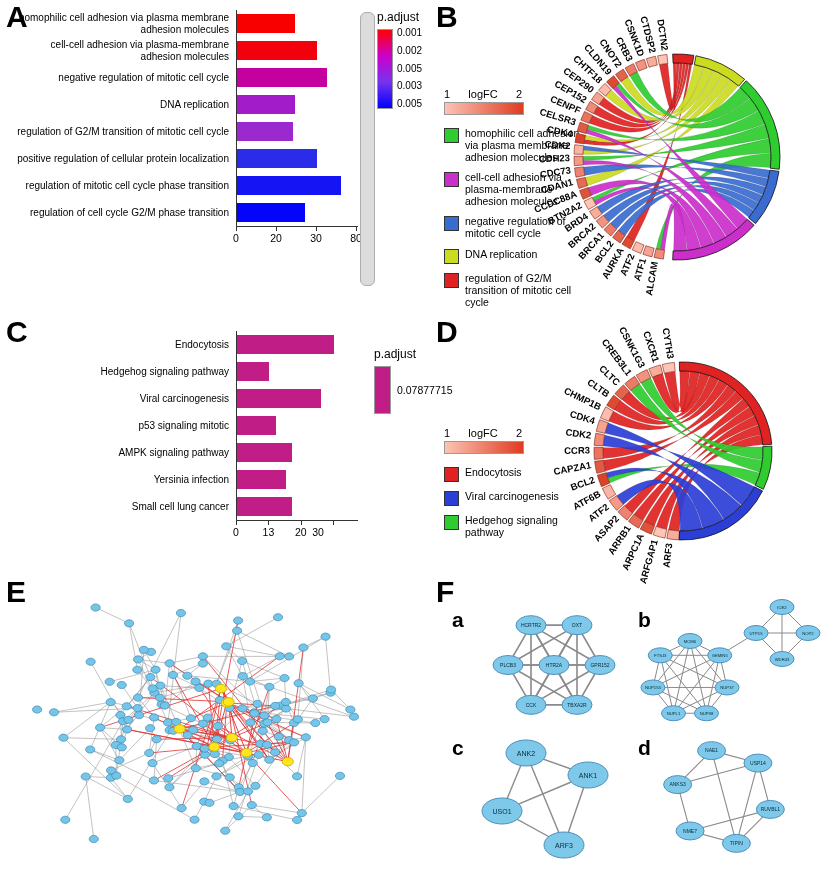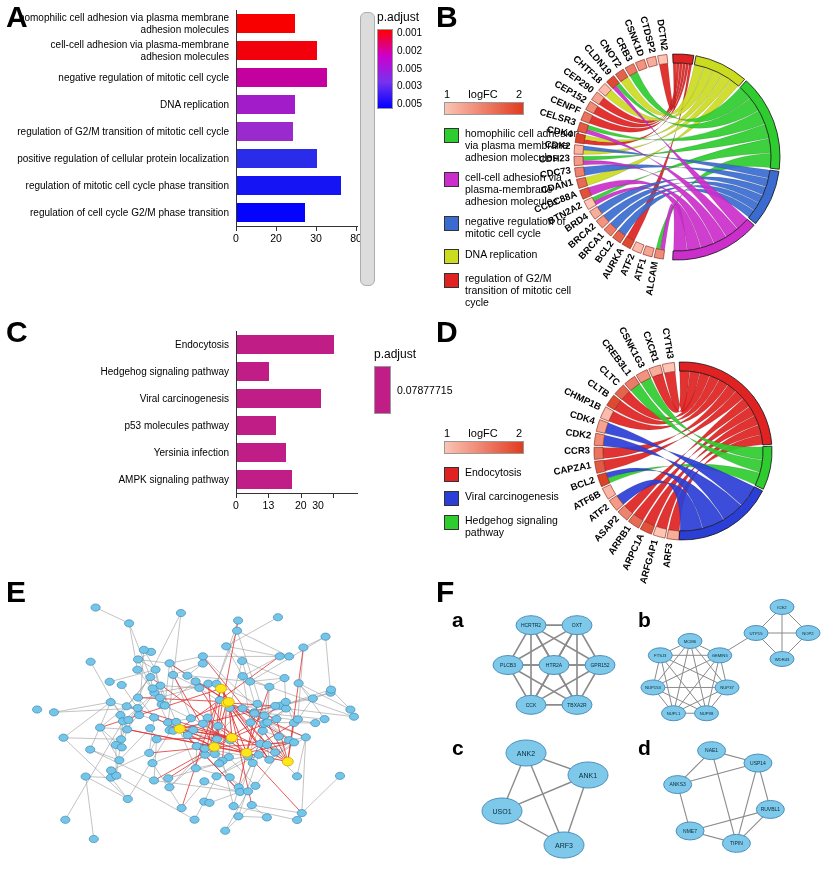--- a/index.html
+++ b/index.html
@@ -255,33 +255,39 @@
             <div class="bar-rect" style="width: 32.4324px; background: rgb(192, 29, 135);"></div>
           </div>
         </div>
         <div class="bar-row">
           <div class="bar-label">Viral carcinogenesis</div>
           <div class="bar-track">
             <div class="bar-rect" style="width: 84.3243px; background: rgb(192, 29, 135);"></div>
           </div>
         </div>
         <div class="bar-row">
-          <div class="bar-label">p53 molecules pathway</div>
+          <div class="bar-label">p53 signaling mitotic</div>
           <div class="bar-track">
             <div class="bar-rect" style="width: 38.9189px; background: rgb(192, 29, 135);"></div>
           </div>
         </div>
         <div class="bar-row">
+          <div class="bar-label">AMPK signaling pathway</div>
+          <div class="bar-track">
+            <div class="bar-rect" style="width: 55.1351px; background: rgb(192, 29, 135);"></div>
+          </div>
+        </div>
+        <div class="bar-row">
           <div class="bar-label">Yersinia infection</div>
           <div class="bar-track">
             <div class="bar-rect" style="width: 48.6486px; background: rgb(192, 29, 135);"></div>
           </div>
         </div>
         <div class="bar-row">
-          <div class="bar-label">AMPK signaling pathway</div>
+          <div class="bar-label">Small cell lung cancer</div>
           <div class="bar-track">
             <div class="bar-rect" style="width: 55.1351px; background: rgb(192, 29, 135);"></div>
           </div>
         </div>
         <div class="axis-row">
           <div class="axis-spacer"></div>
           <div class="axis-area">
             <div class="axis-tick" style="left: 0px;"></div>
             <div class="axis-ticklab" style="left: 0px;">0</div>
             <div class="axis-tick" style="left: 32.4324px;"></div>

